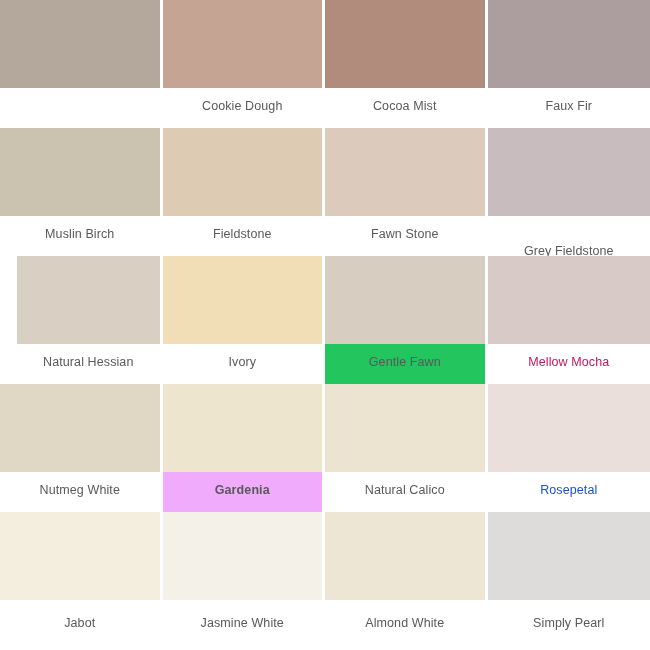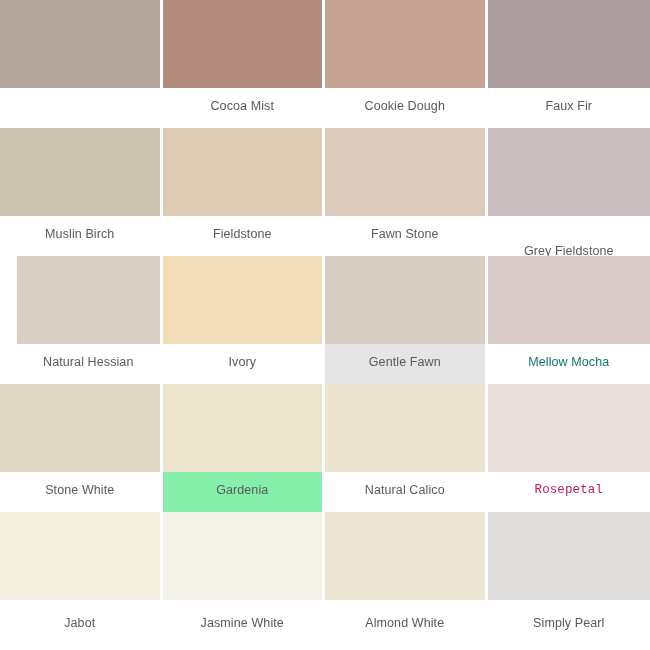--- a/index.html
+++ b/index.html
@@ -80,29 +80,29 @@
 </head>
 <body style="background-color: rgb(255, 255, 255);">
 
 <div class="swatch-chart">
 
   <div class="swatch-row">
     <div class="swatch-cell" style="border-right-color: rgb(255, 255, 255);">
       <div class="swatch-color" style="background-color: rgb(180, 168, 157);"></div>
     </div>
     <div class="swatch-cell" style="border-right-color: rgb(255, 255, 255);">
+      <div class="swatch-color" style="background-color: rgb(197, 164, 147);"></div>
+      <div class="swatch-label-band" style="background-color: rgb(255, 255, 255);">
+        <span class="swatch-label" style="color: rgb(89, 89, 89);">Cookie Dough</span>
+      </div>
+    </div>
+    <div class="swatch-cell" style="border-right-color: rgb(255, 255, 255);">
       <div class="swatch-color" style="background-color: rgb(177, 140, 125);"></div>
       <div class="swatch-label-band" style="background-color: rgb(255, 255, 255);">
         <span class="swatch-label" style="color: rgb(89, 89, 89);">Cocoa Mist</span>
-      </div>
-    </div>
-    <div class="swatch-cell" style="border-right-color: rgb(255, 255, 255);">
-      <div class="swatch-color" style="background-color: rgb(197, 164, 147);"></div>
-      <div class="swatch-label-band" style="background-color: rgb(255, 255, 255);">
-        <span class="swatch-label" style="color: rgb(89, 89, 89);">Cookie Dough</span>
       </div>
     </div>
     <div class="swatch-cell" style="border-right-color: rgb(255, 255, 255);">
       <div class="swatch-color" style="background-color: rgb(172, 158, 158);"></div>
       <div class="swatch-label-band" style="background-color: rgb(255, 255, 255);">
         <span class="swatch-label" style="color: rgb(89, 89, 89);">Faux Fir</span>
       </div>
     </div>
   </div>
 
@@ -141,55 +141,55 @@
       </div>
     </div>
     <div class="swatch-cell" style="border-right-color: rgb(255, 255, 255);">
       <div class="swatch-color" style="background-color: rgb(241, 221, 182);"></div>
       <div class="swatch-label-band" style="background-color: rgb(255, 255, 255);">
         <span class="swatch-label" style="color: rgb(89, 89, 89);">Ivory</span>
       </div>
     </div>
     <div class="swatch-cell" style="border-right-color: rgb(255, 255, 255);">
       <div class="swatch-color" style="background-color: rgb(215, 205, 193);"></div>
-      <div class="swatch-label-band" style="background-color: #e5e5e5;">
+      <div class="swatch-label-band" style="background-color: #22c55e;">
         <span class="swatch-label" style="color: rgb(89, 89, 89);">Gentle Fawn</span>
       </div>
     </div>
     <div class="swatch-cell" style="border-right-color: rgb(255, 255, 255);">
       <div class="swatch-color" style="background-color: rgb(216, 203, 199);"></div>
       <div class="swatch-label-band" style="background-color: rgb(255, 255, 255);">
-        <span class="swatch-label" style="color: #0f766e;">Mellow Mocha</span>
+        <span class="swatch-label" style="color: #be185d;">Mellow Mocha</span>
       </div>
     </div>
   </div>
 
   <div class="swatch-row">
     <div class="swatch-cell" style="border-right-color: rgb(255, 255, 255);">
       <div class="swatch-color" style="background-color: rgb(225, 215, 197);"></div>
       <div class="swatch-label-band" style="background-color: rgb(255, 255, 255);">
-        <span class="swatch-label" style="color: rgb(89, 89, 89);">Stone White</span>
+        <span class="swatch-label" style="color: rgb(89, 89, 89);">Nutmeg White</span>
       </div>
     </div>
     <div class="swatch-cell" style="border-right-color: rgb(255, 255, 255);">
       <div class="swatch-color" style="background-color: rgb(238, 229, 206);"></div>
-      <div class="swatch-label-band" style="background-color: #86efac;">
+      <div class="swatch-label-band" style="background-color: #f0abfc; font-weight: bold;">
         <span class="swatch-label" style="color: rgb(89, 89, 89);">Gardenia</span>
       </div>
     </div>
     <div class="swatch-cell" style="border-right-color: rgb(255, 255, 255);">
       <div class="swatch-color" style="background-color: rgb(236, 228, 208);"></div>
       <div class="swatch-label-band" style="background-color: rgb(255, 255, 255);">
         <span class="swatch-label" style="color: rgb(89, 89, 89);">Natural Calico</span>
       </div>
     </div>
     <div class="swatch-cell" style="border-right-color: rgb(255, 255, 255);">
       <div class="swatch-color" style="background-color: rgb(235, 223, 219);"></div>
       <div class="swatch-label-band" style="background-color: rgb(255, 255, 255);">
-        <span class="swatch-label" style="color: #be185d; font-family: Liberation Mono, monospace;">Rosepetal</span>
+        <span class="swatch-label" style="color: #1d4ed8;">Rosepetal</span>
       </div>
     </div>
   </div>
 
   <div class="swatch-row last-row">
     <div class="swatch-cell" style="border-right-color: rgb(255, 255, 255);">
       <div class="swatch-color" style="background-color: rgb(243, 238, 222);"></div>
       <div class="swatch-label-band" style="background-color: rgb(255, 255, 255);">
         <span class="swatch-label" style="color: rgb(89, 89, 89);">Jabot</span>
       </div>

